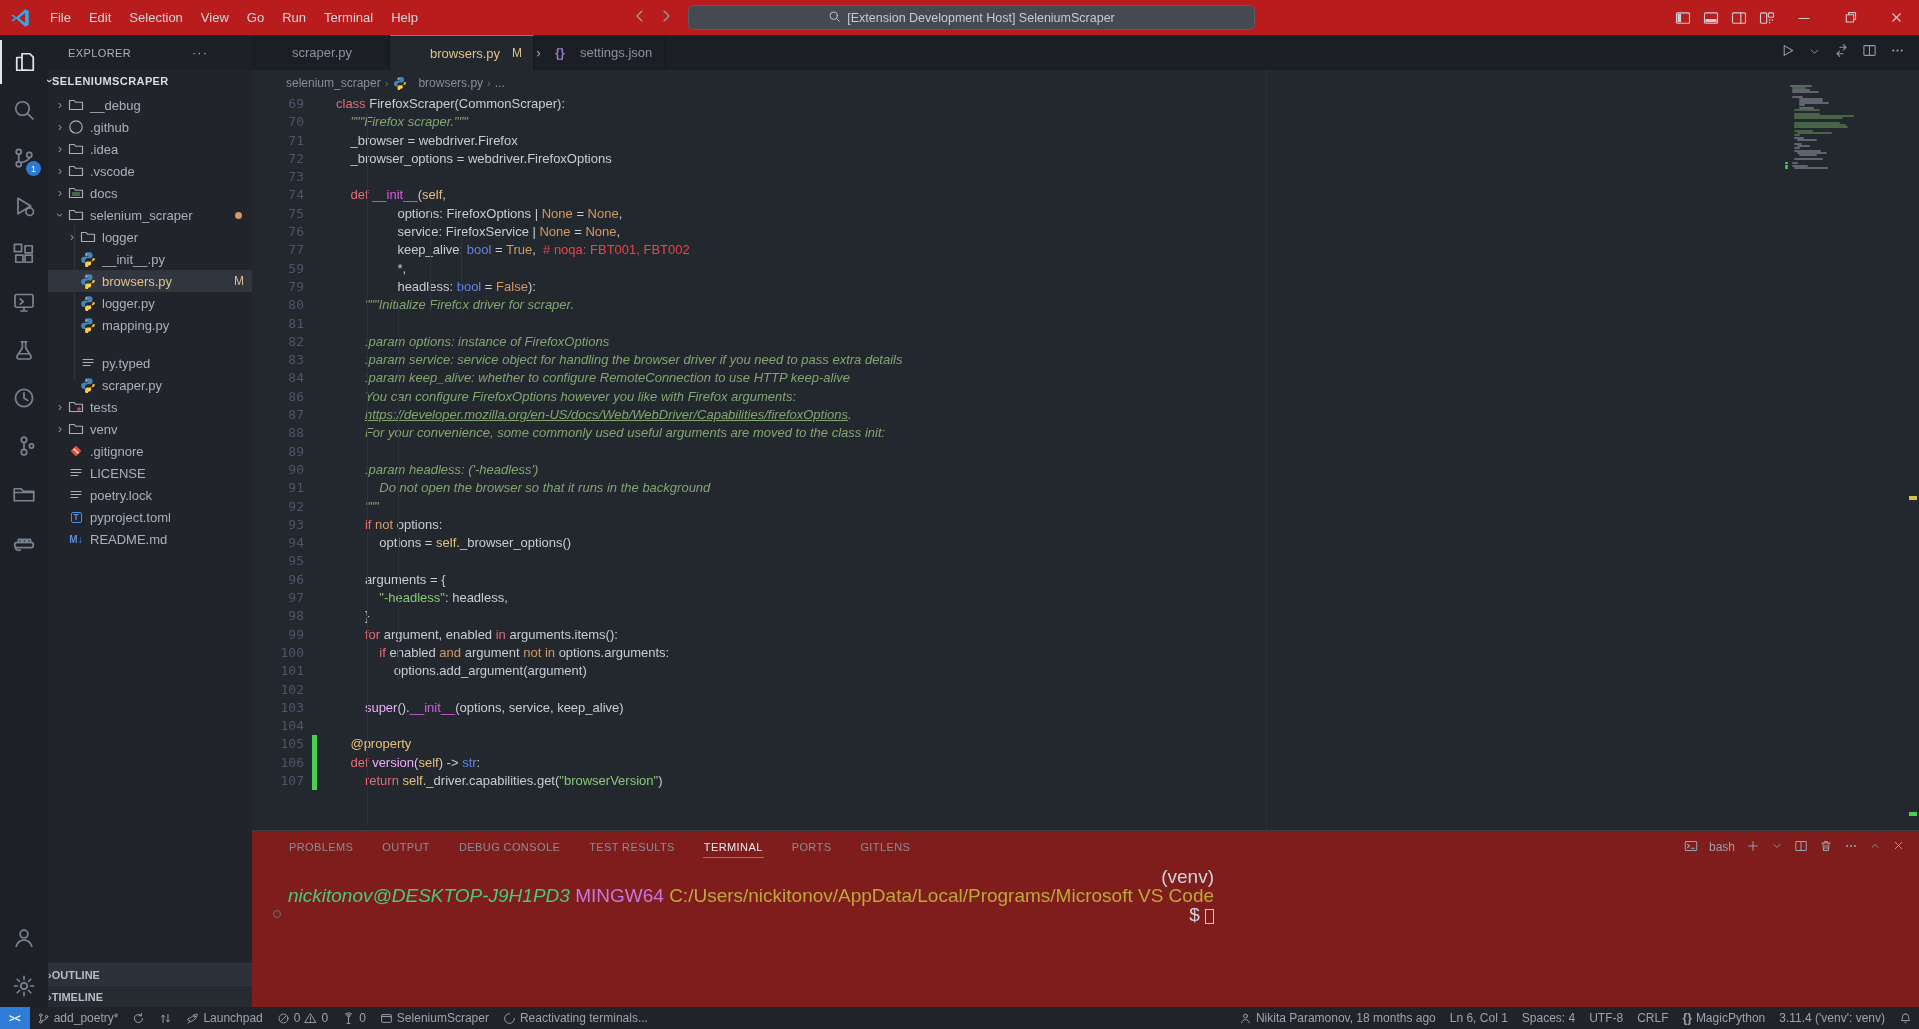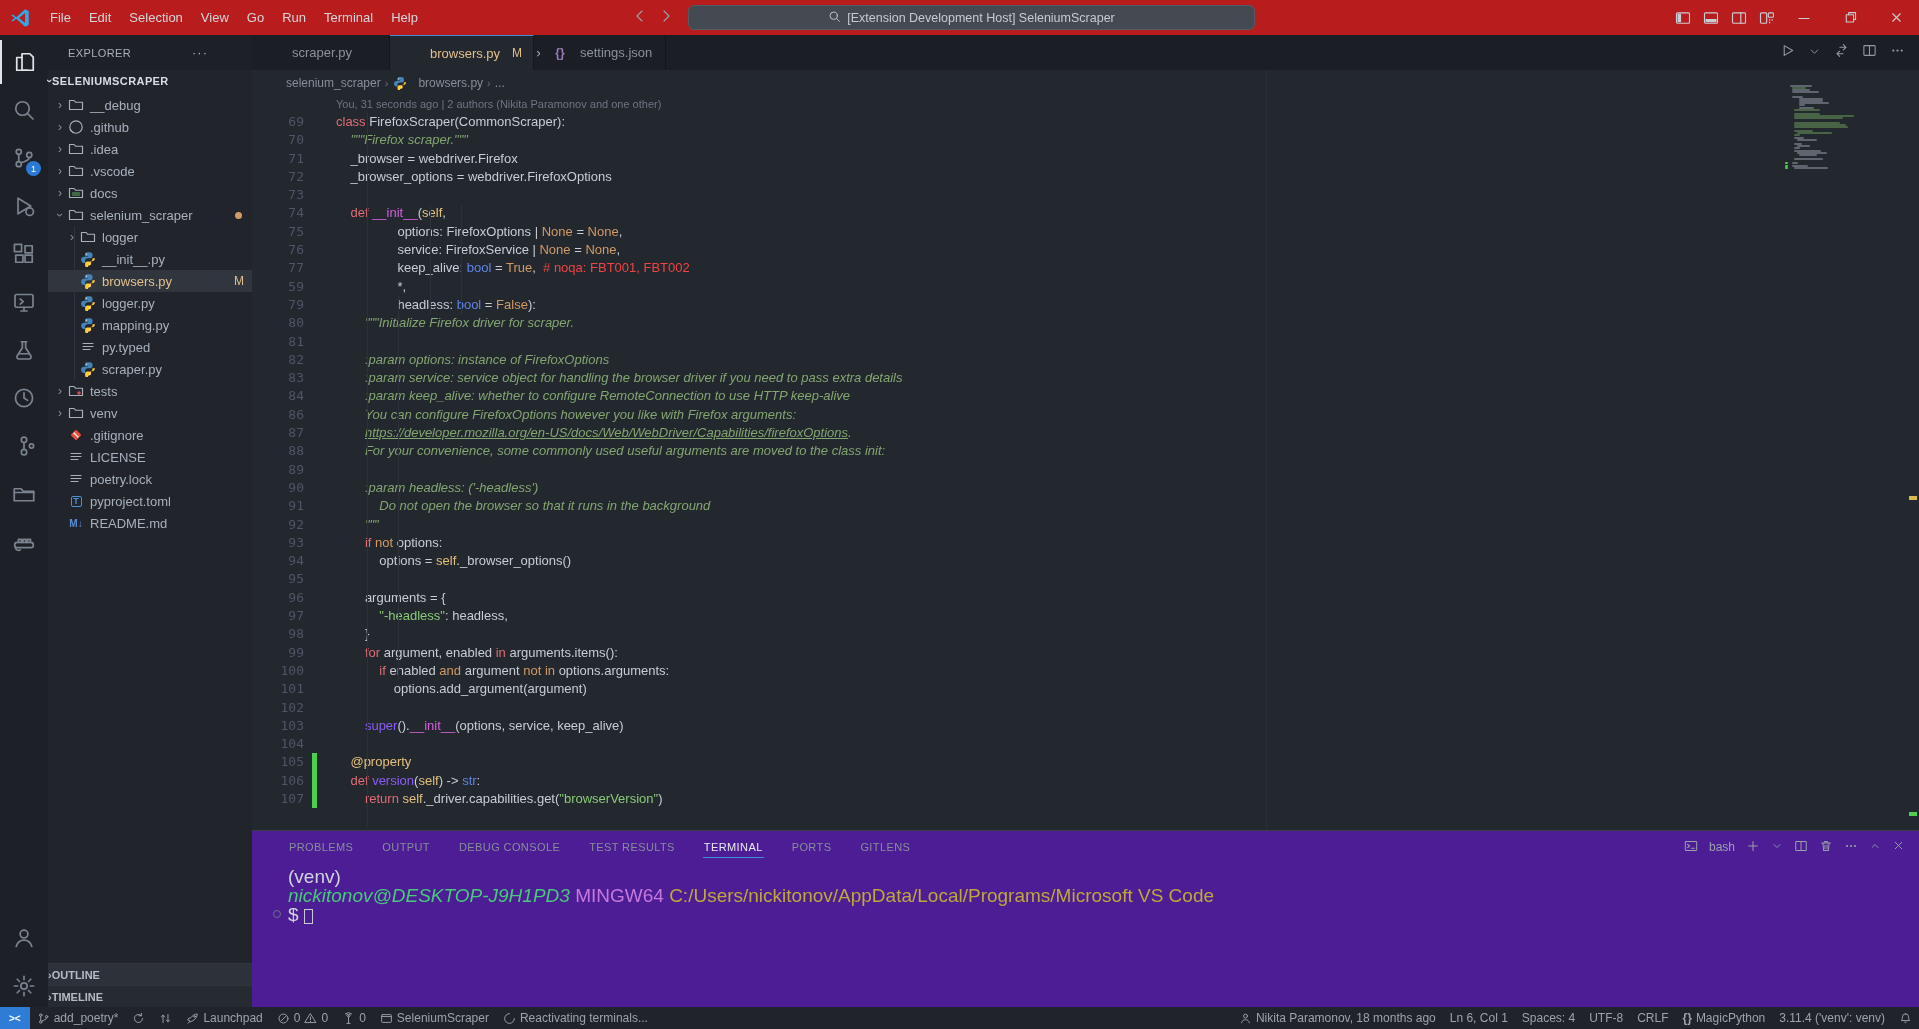--- a/index.html
+++ b/index.html
@@ -57,29 +57,29 @@
   .code{left:252px;top:95px;width:1667px;font-family:"DejaVu Sans Mono",monospace;font-size:13px;line-height:18.3px;}
   .crow{display:flex;height:18.3px;white-space:pre;}
   .gut{width:60px;text-align:right;padding-right:8px;color:#4d5566;flex:none;font-family:"DejaVu Sans Mono",monospace;}
   .gitcol{width:5px;flex:none;}
   .gitcol.added{background:#4ccf50;height:18.3px;}
   .txt{padding-left:19px;white-space:pre;}
   .blame{color:#6e7582;font-size:11px;font-family:"Liberation Sans",sans-serif;padding-left:84px;height:18px;display:flex;align-items:center;}
   .c-kw{color:#e06c75;} .c-kw2{color:#d19a66;} .c-pl{color:#c8cdd5;}
   .c-doc{color:#83a671;font-style:italic;} .c-lnk{color:#83a671;font-style:italic;text-decoration:underline;}
   .c-str{color:#89ca78;} .c-cmt{color:#ef4444;} .c-const{color:#d19a66;}
-  .c-type{color:#5e84e6;} .c-fn{color:#8b5cf6;} .c-mg{color:#d55fde;}
+  .c-type{color:#5e84e6;} .c-fn{color:#f0abfc;} .c-mg{color:#d55fde;}
   .c-self{color:#e5c07b;} .c-deco{color:#e5c07b;}
   .vguide{position:absolute;width:1px;background:#2c313a;}
   .ruler{left:1266px;top:70px;width:1px;height:760px;background:#2a2f37;}
   .minimap{left:1790px;top:85px;width:118px;height:180px;}
   .mline{position:absolute;height:2px;border-radius:1px;}
   .ovr{position:absolute;width:8px;height:4px;}
   
-  .panel{left:252px;top:830px;width:1667px;height:177px;background:#4c1d95;border-top:1px solid #3a3f47;}
+  .panel{left:252px;top:830px;width:1667px;height:177px;background:#7f1d1d;border-top:1px solid #3a3f47;text-align:right;}
   .ptabs{display:flex;gap:27px;padding-left:36px;height:32px;align-items:center;font-size:11px;color:#878e99;letter-spacing:.4px;}
   .ptab{cursor:pointer;padding:4px 1px;}
   .ptab.active{color:#e6e9ed;border-bottom:1px solid #3e8fd8;}
   .ptoolbar{position:absolute;right:14px;top:0;height:32px;display:flex;align-items:center;gap:11px;color:#9aa1ab;font-size:12px;}
   .term{position:absolute;left:36px;top:36px;font-family:"DejaVu Sans Mono",monospace;font-size:19px;line-height:19px;}
   .tline{white-space:pre;position:relative;}
   .tpl{color:#cfd5dc;} .tgrn{color:#49c97a;font-style:italic;} .tmag{color:#c678dd;} .tyel{color:#bfa73a;}
   .cursor{display:inline-block;width:9px;height:15px;border:1px solid #c8ccd2;vertical-align:-3px;}
   .tdeco{position:absolute;left:-15px;top:5px;width:8px;height:8px;border:1px solid #6a7280;border-radius:50%;}
   
@@ -381,21 +381,21 @@
             <svg width="16" height="16" viewBox="0 0 16 16">
               <path fill="#4584b6" d="M7.9 1.2c-1.9 0-3 .9-3 2.2v1.8h3.2v.6H3.9c-1.6 0-2.8 1.2-2.8 3 0 1.9 1.2 3.1 2.8 3.1h1.2V9.9c0-1.5 1.2-2.6 2.7-2.6h2.6c1.2 0 2.1-1 2.1-2.2V3.4c0-1.3-1.2-2.2-2.9-2.2z"></path>
               <path fill="#ffca3e" d="M8.1 14.8c1.9 0 3-.9 3-2.2v-1.8H7.9v-.6h4.2c1.6 0 2.8-1.2 2.8-3h-2.4v.7c0 1.5-1.2 2.6-2.7 2.6H7.2c-1.2 0-2.1 1-2.1 2.2v1.7c0 1.3 1.2 2.2 3 2.2z"></path>
               <path fill="#ffca3e" d="M14.9 7.2c0-1.9-1.2-3.1-2.8-3.1h-1.2v2c0 .4-.1.8-.3 1.1h4.3z" opacity=".001"></path>
               <circle fill="#fff" cx="6.4" cy="3.1" r=".6"></circle>
               <circle fill="#fff" cx="9.6" cy="12.9" r=".6"></circle>
             </svg>
           </span>
           <span class="lbl">mapping.py</span>
         </div>
-        <div class="trow" style="padding-left: 16px;">
+        <div class="trow" style="padding-left: 16px; margin-top: 16px;">
           <span class="chev"></span>
           <span class="ficon">
             <svg width="16" height="16" viewBox="0 0 16 16" fill="none" stroke="currentColor" stroke-width="1.15" stroke-linecap="round" stroke-linejoin="round">
               <path d="M3 4.5h10M3 7.5h10M3 10.5h7"></path>
             </svg>
           </span>
           <span class="lbl">py.typed</span>
         </div>
         <div class="trow" style="padding-left: 16px;">
           <span class="chev"></span>
@@ -533,21 +533,20 @@
           <circle fill="#fff" cx="6.4" cy="3.1" r=".6"></circle>
           <circle fill="#fff" cx="9.6" cy="12.9" r=".6"></circle>
         </svg>
       </span>
     <span>browsers.py</span>
     <span class="sep">›</span>
     <span>...</span>
   </div>
 
   <div class="abs code" id="code">
-      <div class="blame">You, 31 seconds ago | 2 authors (Nikita Paramonov and one other)</div>
       <div class="crow"><span class="gut">69</span><span class="gitcol"></span><span class="txt"><span class="c-kw">class</span><span class="c-pl"> FirefoxScraper(CommonScraper):</span></span></div>
       <div class="crow"><span class="gut">70</span><span class="gitcol"></span><span class="txt"><span class="c-doc">    """Firefox scraper."""</span></span></div>
       <div class="crow"><span class="gut">71</span><span class="gitcol"></span><span class="txt"><span class="c-pl">    _browser = webdriver.Firefox</span></span></div>
       <div class="crow"><span class="gut">72</span><span class="gitcol"></span><span class="txt"><span class="c-pl">    _browser_options = webdriver.FirefoxOptions</span></span></div>
       <div class="crow"><span class="gut">73</span><span class="gitcol"></span><span class="txt"></span></div>
       <div class="crow"><span class="gut">74</span><span class="gitcol"></span><span class="txt"><span class="c-kw">    def</span><span class="c-mg"> __init__</span><span class="c-pl">(</span><span class="c-self">self</span><span class="c-pl">,</span></span></div>
       <div class="crow"><span class="gut">75</span><span class="gitcol"></span><span class="txt"><span class="c-pl">                 options: FirefoxOptions | </span><span class="c-const">None</span><span class="c-pl"> = </span><span class="c-const">None</span><span class="c-pl">,</span></span></div>
       <div class="crow"><span class="gut">76</span><span class="gitcol"></span><span class="txt"><span class="c-pl">                 service: FirefoxService | </span><span class="c-const">None</span><span class="c-pl"> = </span><span class="c-const">None</span><span class="c-pl">,</span></span></div>
       <div class="crow"><span class="gut">77</span><span class="gitcol"></span><span class="txt"><span class="c-pl">                 keep_alive: </span><span class="c-type">bool</span><span class="c-pl"> = </span><span class="c-const">True</span><span class="c-pl">,  </span><span class="c-cmt"># noqa: FBT001, FBT002</span></span></div>
       <div class="crow"><span class="gut">59</span><span class="gitcol"></span><span class="txt"><span class="c-pl">                 *,</span></span></div>

